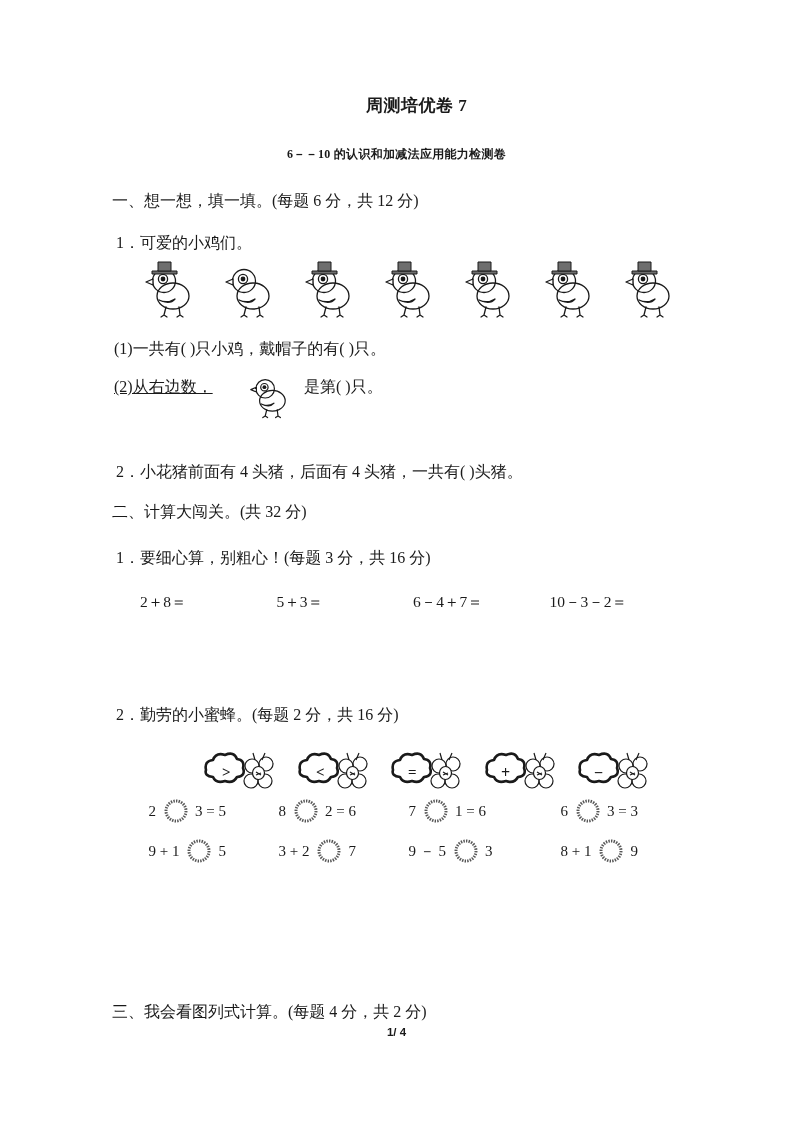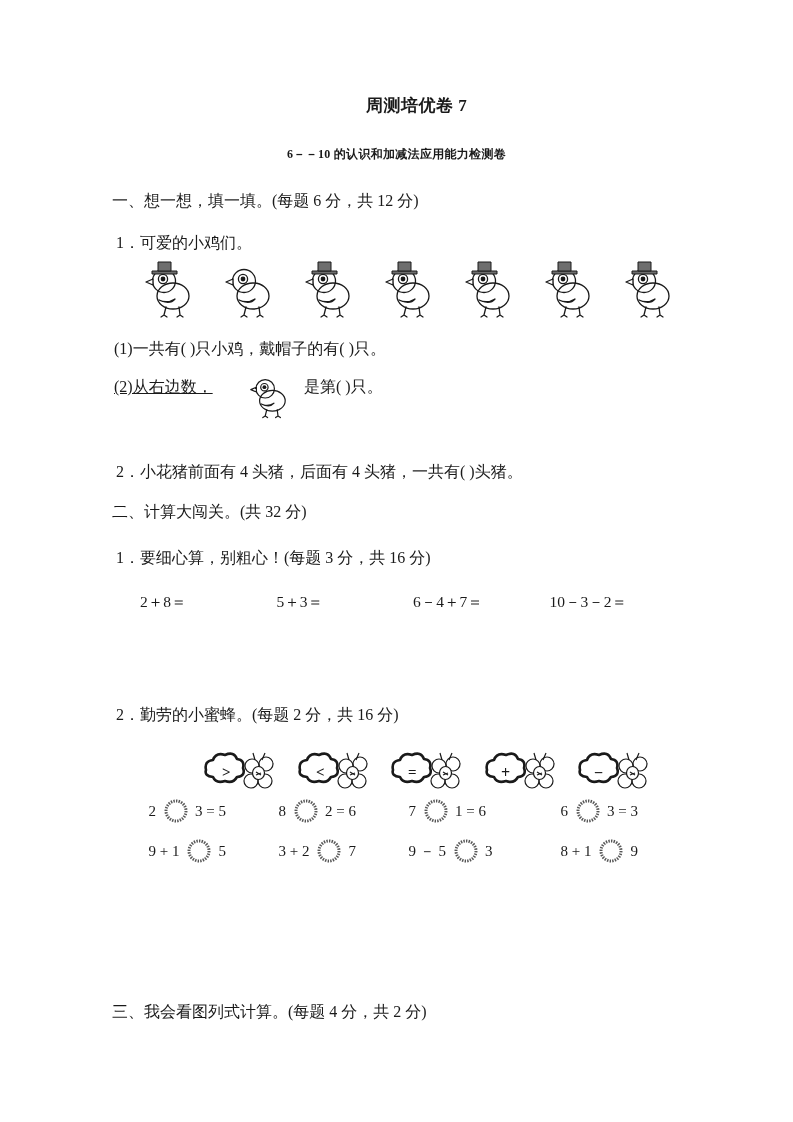--- a/index.html
+++ b/index.html
@@ -452,14 +452,15 @@
       <span class="eq-tok">8 + 1</span>
       <svg class="ring" viewBox="0 0 26 26" aria-hidden="true">
         <circle cx="13" cy="13" r="10" fill="none" stroke="#555" stroke-width="3" stroke-dasharray="1.4 1.2"></circle>
       </svg>
       <span class="eq-tok">9</span>
     </span>
   </div>
 
   <div class="line indent1" style="top:1003px;">三、我会看图列式计算。(每题 4 分，共 2 分)</div>
 
+  <div class="footer">1/ 4</div>
 
 </div>
 
 </body></html>

